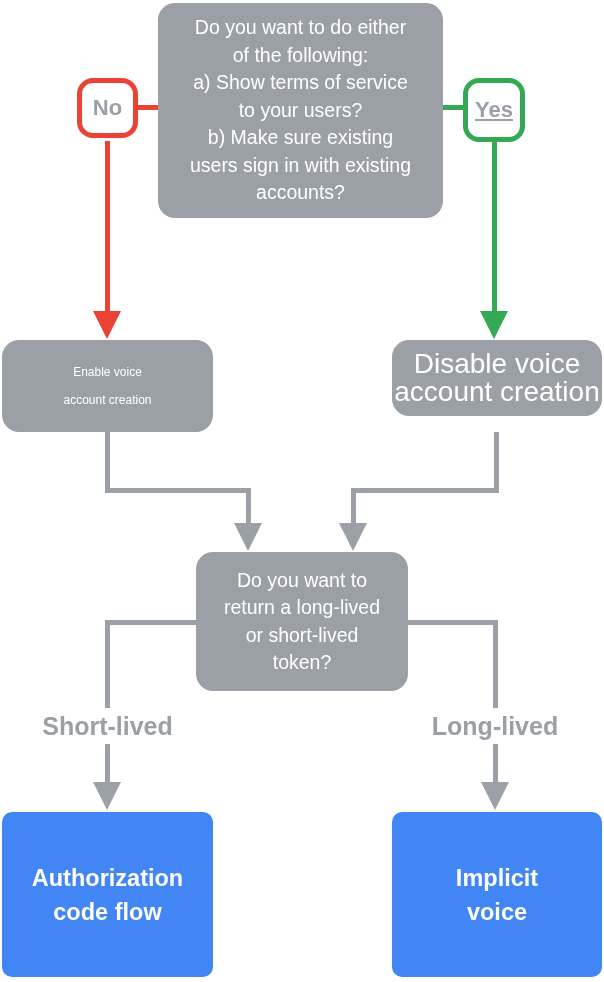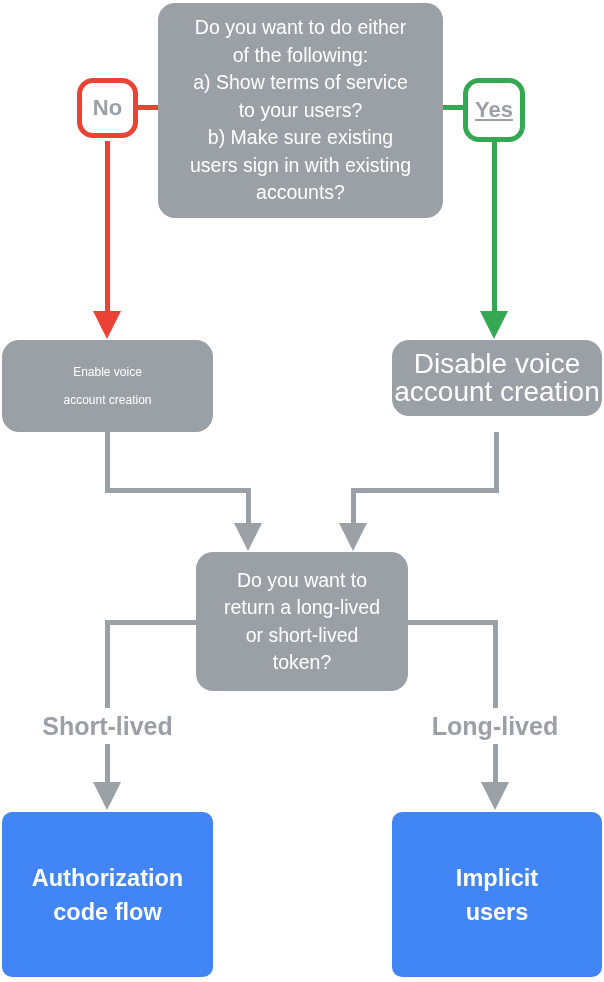--- a/index.html
+++ b/index.html
@@ -143,15 +143,15 @@
   <div class="arrow-down gray" style="left:93px; top:782px;"></div>
 
   <div class="line gray" style="left:408px; top:620px; width:90px; height:5px;"></div>
   <div class="line gray" style="left:493px; top:620px; width:5px; height:163px;"></div>
   <div id="label-long" class="path-label">Long-lived</div>
   <div class="arrow-down gray" style="left:481px; top:782px;"></div>
 
   <div id="auth-code-box" class="node blue-box">Authorization
 code flow</div>
   <div id="implicit-box" class="node blue-box">Implicit
-users</div>
+voice</div>
 
 </div>
 
 </body></html>

